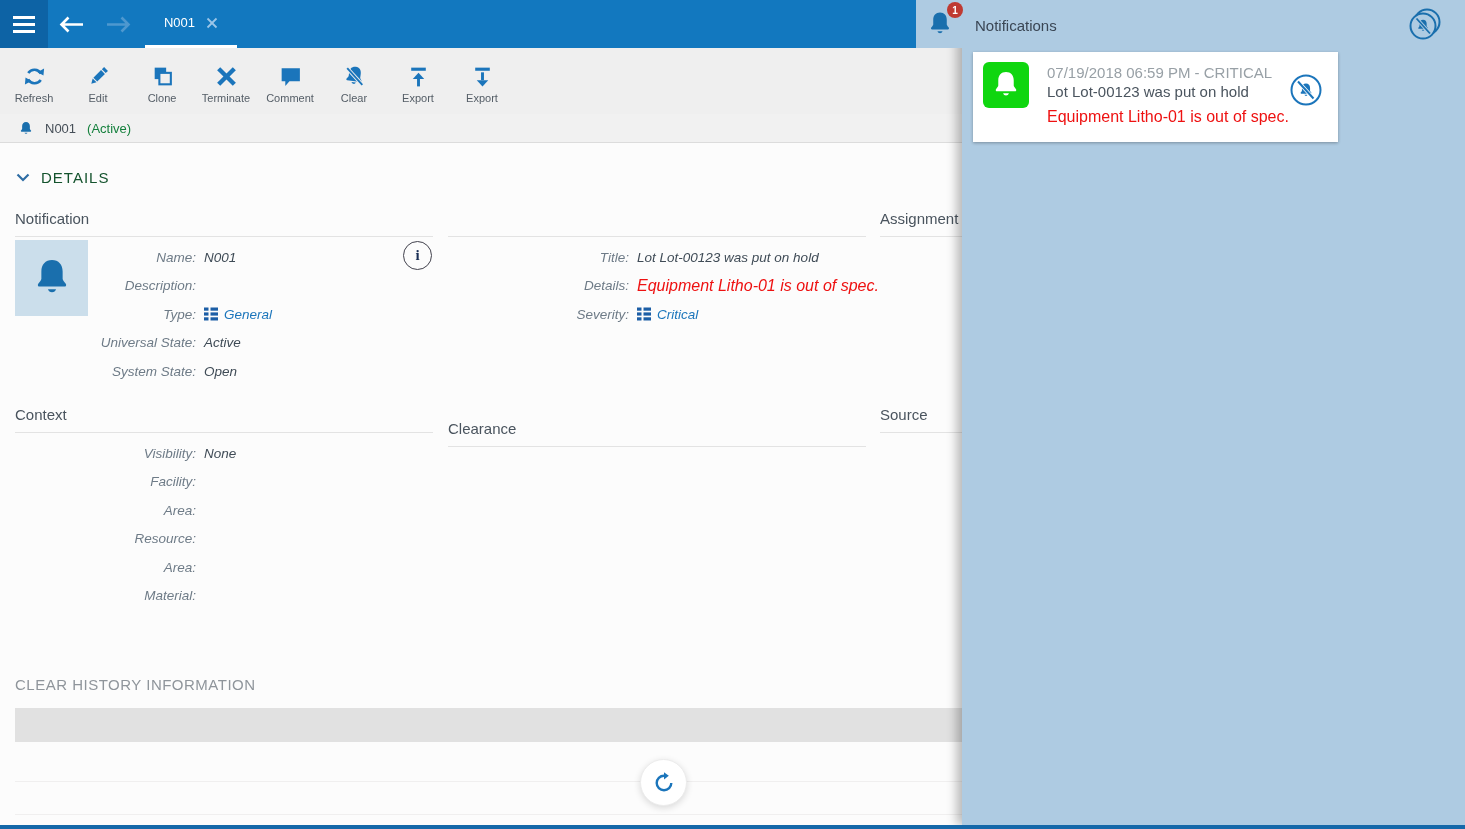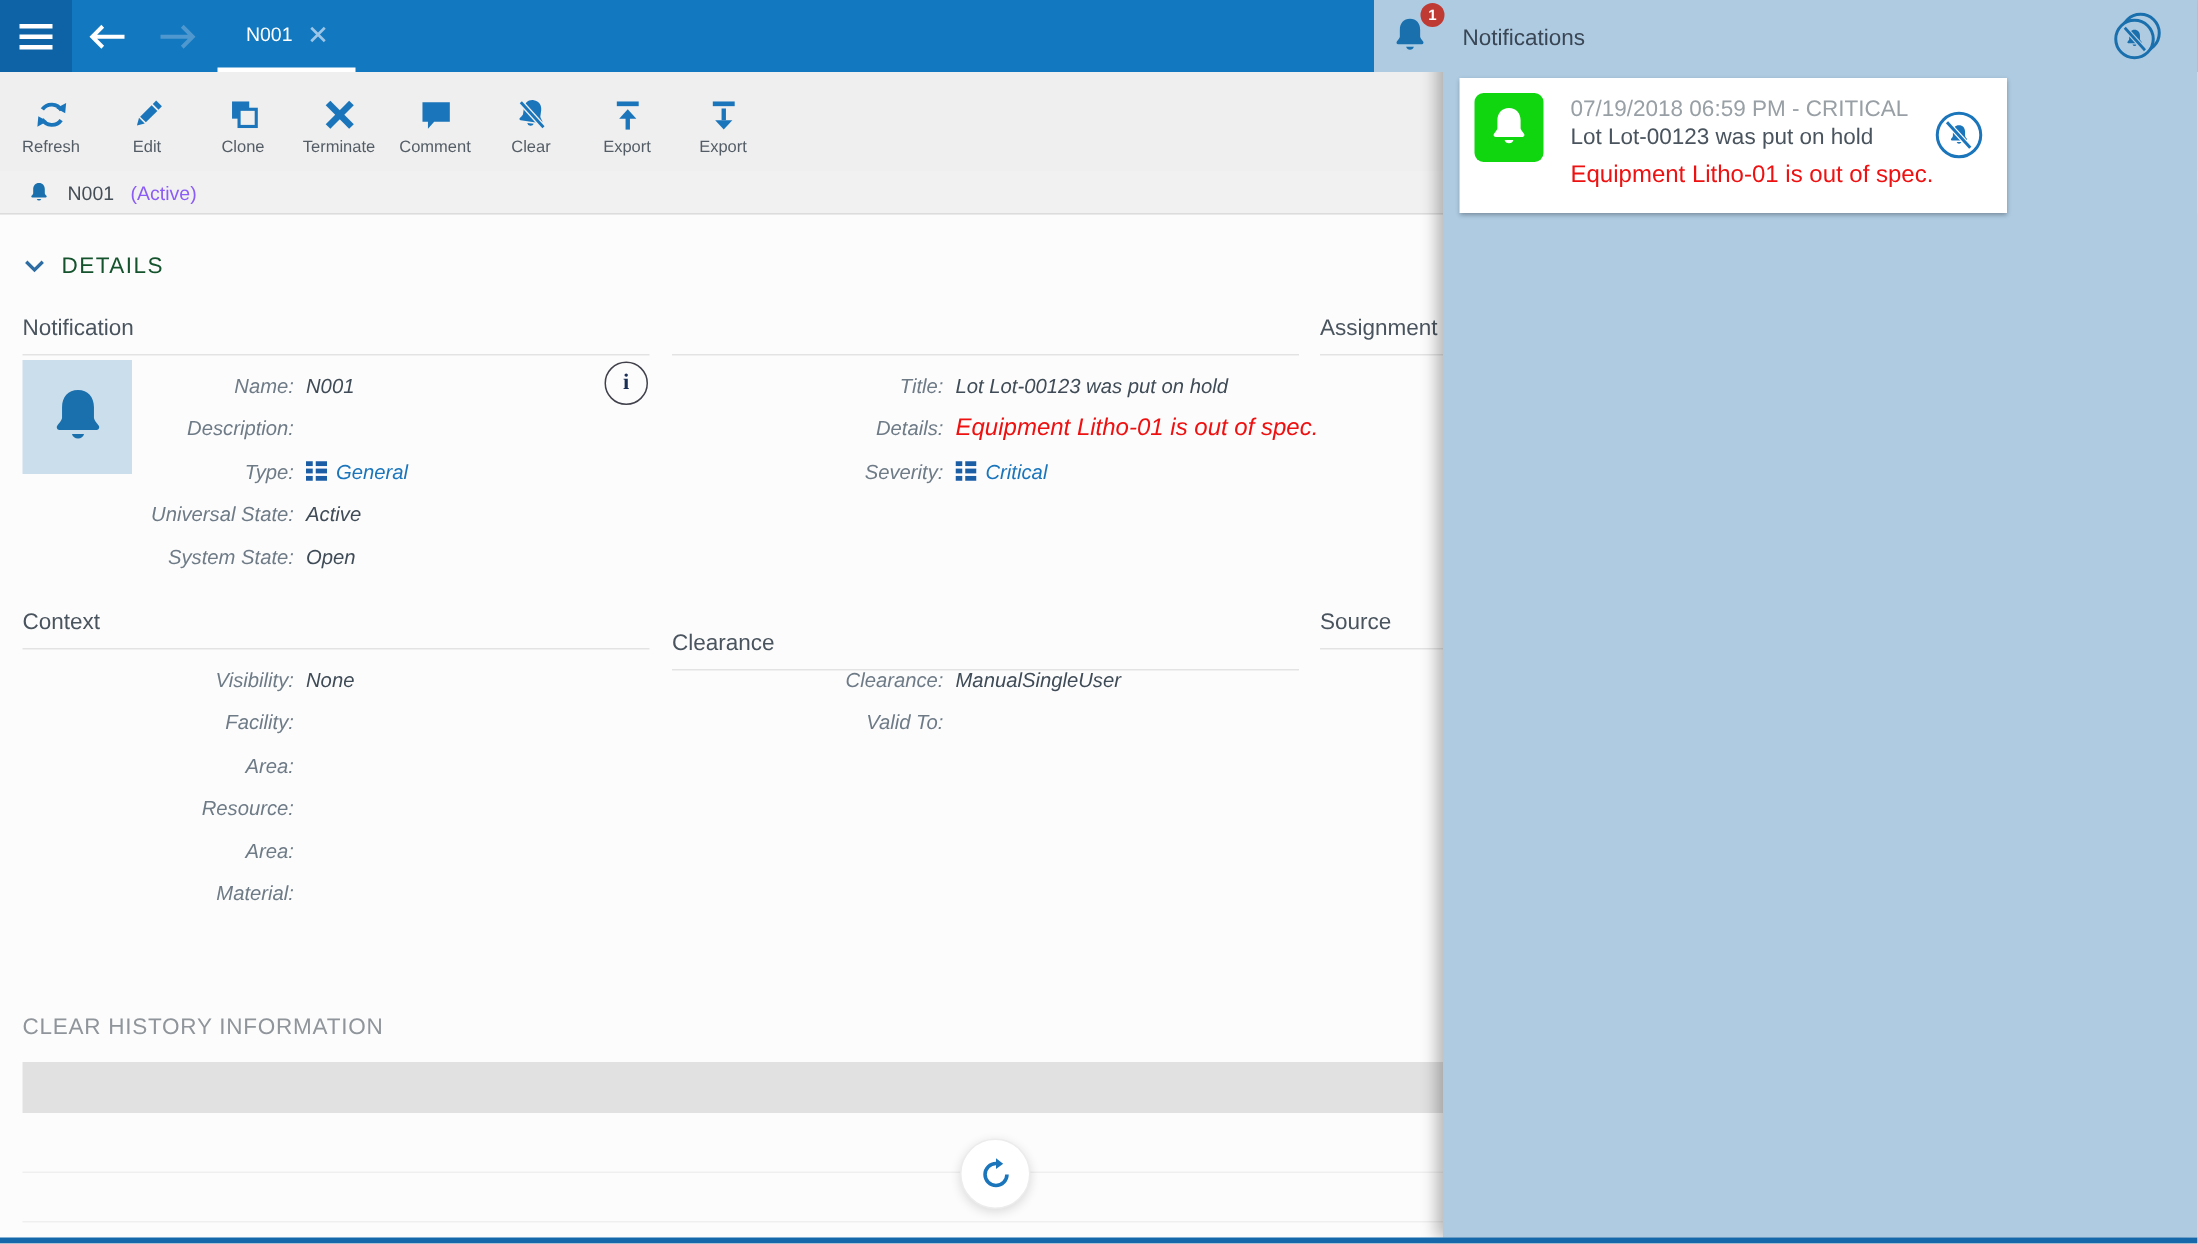--- a/index.html
+++ b/index.html
@@ -19,21 +19,21 @@
   
   .toolbar { position:absolute; left:0; top:48px; width:100%; height:73px; background:#efefef;
     border-bottom:1px solid #e0e0e0; display:flex; align-items:center; padding-left:2px; }
   .tool { width:64px; display:flex; flex-direction:column; align-items:center; gap:3px; cursor:pointer; }
   .tool svg { width:25px; height:25px; }
   .tlabel { font-size:11px; color:#545d66; }
 
   
   .crumb { position:absolute; left:0; top:114px; width:100%; height:29px; background:#f1f1f1;
     border-bottom:1px solid #dcdcdc; display:flex; align-items:center; padding-left:18px; gap:11px; font-size:13px; }
-  .crumb-name { color:#454e57; } .crumb-state { color:#8b5cf6; }
+  .crumb-name { color:#454e57; } .crumb-state { color:#15803d; }
 
   
   .details-toggle { position:absolute; left:16px; top:169px; display:flex; align-items:center; gap:11px;
     color:#14532d; font-size:15px; letter-spacing:1px; cursor:pointer; }
   .sec { position:absolute; width:418px; font-size:15px; color:#4a545e; padding-bottom:9px; border-bottom:1px solid #e3e3e3; min-height:27px; }
   .sec-notification { left:15px; top:210px; } .sec-info { left:448px; top:210px; }
   .sec-assignment { left:880px; top:210px; } .sec-context { left:15px; top:406px; }
   .sec-clearance { left:448px; top:420px; } .sec-source { left:880px; top:406px; }
 
   .avatar { position:absolute; left:15px; top:240px; width:73px; height:76px; background:#cbdeeb;
@@ -297,30 +297,20 @@
     <div class="frow">
       <span class="flabel">Area:</span>
       <span class="fvalue"></span>
     </div>
     <div class="frow">
       <span class="flabel">Material:</span>
       <span class="fvalue"></span>
     </div>
   </div>
 
-  <div class="fgroup fg-clearance">
-    <div class="frow">
-      <span class="flabel">Clearance:</span>
-      <span class="fvalue">ManualSingleUser</span>
-    </div>
-    <div class="frow">
-      <span class="flabel">Valid To:</span>
-      <span class="fvalue"></span>
-    </div>
-  </div>
 
   <div class="ch-header">CLEAR HISTORY INFORMATION</div>
   <div class="ch-bar"></div>
   <div class="ch-line" style="top:781px;"></div>
   <div class="ch-line" style="top:814px;"></div>
   <div class="refresh-fab">
     <svg width="24" height="24" viewBox="0 0 24 24">
       <path d="M12 4.7 a7.3 7.3 0 1 0 7.3 7.3" fill="none" stroke="#1b75bb" stroke-width="2.4"></path>
       <polygon points="12,1.2 16.8,4.8 12,8.4" fill="#1b75bb"></polygon>
     </svg>

